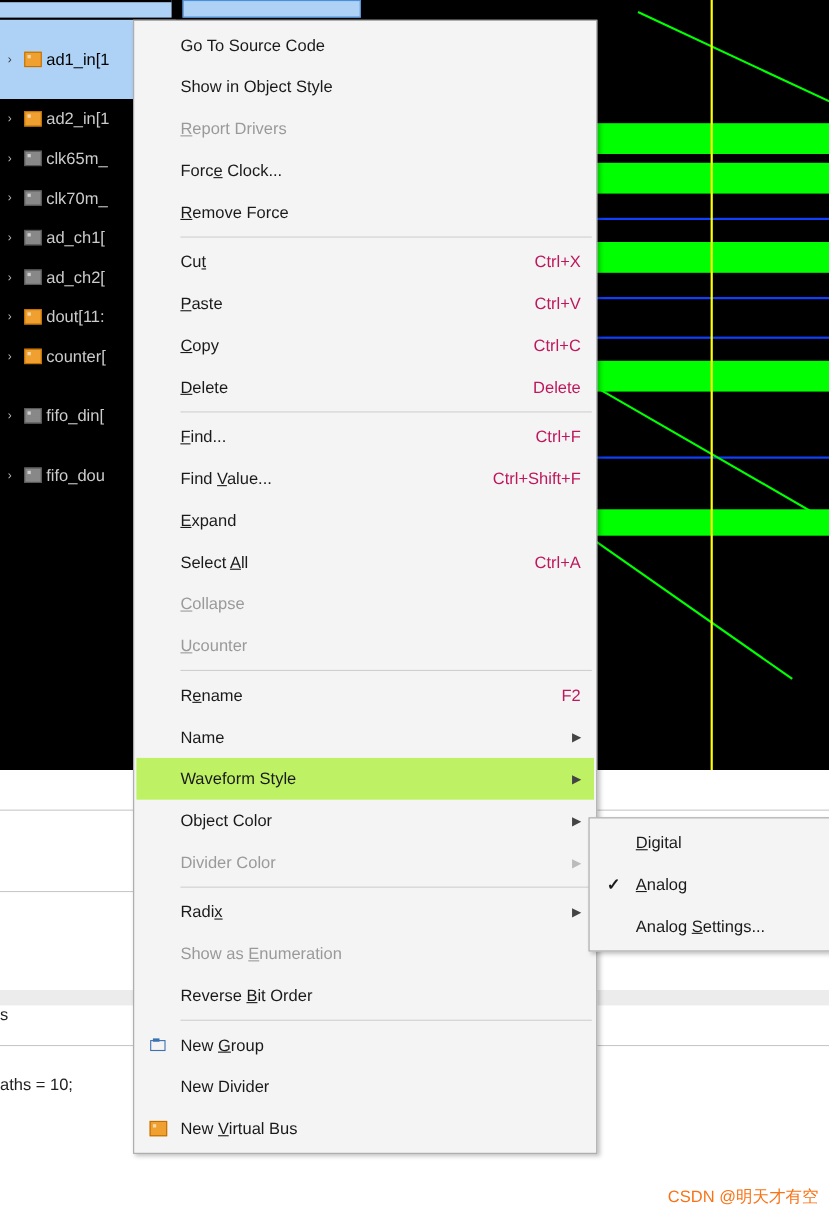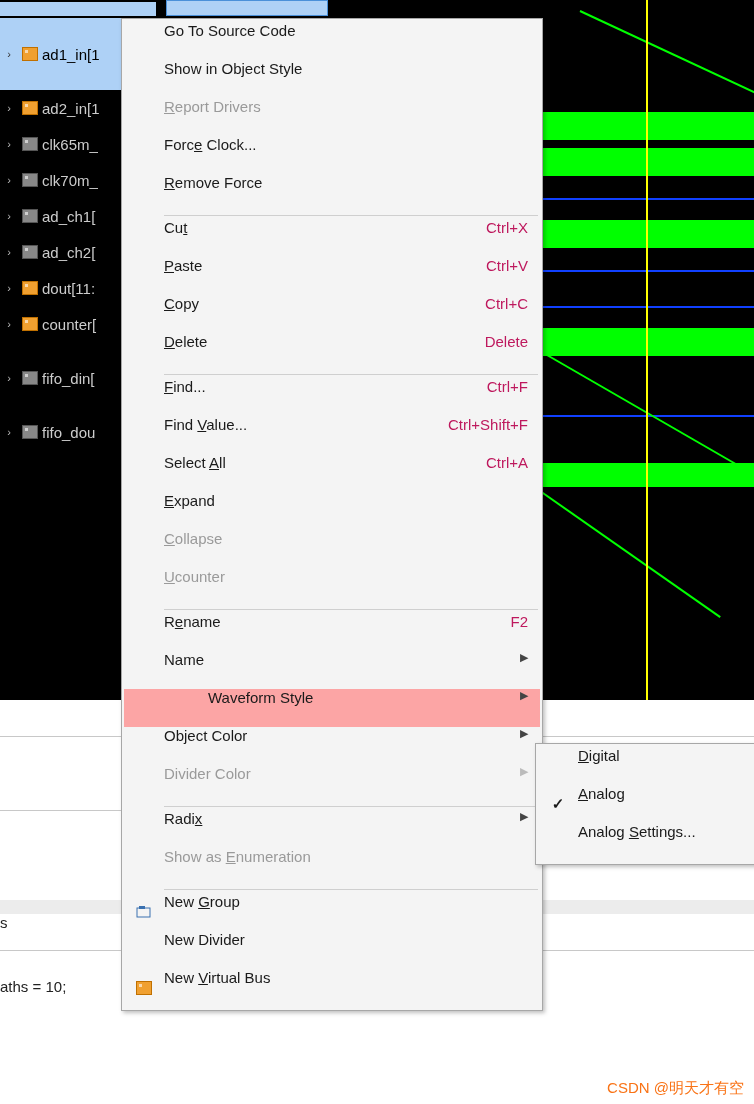--- a/index.html
+++ b/index.html
@@ -81,27 +81,27 @@
     position:absolute; left:121px; top:18px;
     width:416px;
     background:#f4f4f4;
     border:1px solid #a7a7a7;
     box-shadow:2px 2px 4px rgba(0,0,0,.25);
     padding:3px 2px;
     z-index:10;
   }
   .ctx .gutter{width:40px;}
   .ctx-item{
-    display:flex; 
+    display:flex; align-items:center;
     height:38px;
     padding:0;
     color:#1a1a1a;
   }
   .ctx-item.disabled{color:#9a9a9a;}
-  .ctx-item.hover{background:#fca5a5;gap:44px;}
+  .ctx-item.hover{background:#bef264;}
   .ctx-label{flex:1; padding-left:0;}
   .ctx-shortcut{color:#be185d; padding-right:12px;}
   .ctx-arrow{width:20px;color:#444;font-size:11px;}
   .ctx-sep{height:1px;background:#cfcfcf;margin:3px 2px 3px 40px;}
   .ctx-icon{width:40px;display:flex;align-items:center;justify-content:center;font-size:12px;}
   .ul{text-decoration:underline;}
 
   
   .submenu{
     position:absolute; left:535px; top:743px;
@@ -268,27 +268,27 @@
       <span class="ctx-label"><span></span><span class="ul">F</span><span>ind...</span></span>
       <span class="ctx-shortcut">Ctrl+F</span>
     </div>
   <div class="ctx-item">
       <div class="gutter"></div>
       <span class="ctx-label"><span>Find </span><span class="ul">V</span><span>alue...</span></span>
       <span class="ctx-shortcut">Ctrl+Shift+F</span>
     </div>
   <div class="ctx-item">
       <div class="gutter"></div>
+      <span class="ctx-label"><span></span><span class="ul">E</span><span>xpand</span></span>
+    </div>
+  <div class="ctx-item">
+      <div class="gutter"></div>
       <span class="ctx-label"><span>Select </span><span class="ul">A</span><span>ll</span></span>
       <span class="ctx-shortcut">Ctrl+A</span>
     </div>
-  <div class="ctx-item">
-      <div class="gutter"></div>
-      <span class="ctx-label"><span></span><span class="ul">E</span><span>xpand</span></span>
-    </div>
   <div class="ctx-item disabled">
       <div class="gutter"></div>
       <span class="ctx-label"><span></span><span class="ul">C</span><span>ollapse</span></span>
     </div>
   <div class="ctx-item disabled">
       <div class="gutter"></div>
       <span class="ctx-label"><span></span><span class="ul">U</span><span>counter</span></span>
     </div>
   <div class="ctx-sep"></div>
   <div class="ctx-item">
@@ -318,20 +318,24 @@
     </div>
   <div class="ctx-sep"></div>
   <div class="ctx-item">
       <div class="gutter"></div>
       <span class="ctx-label"><span>Radi</span><span class="ul">x</span><span></span></span>
       <span class="ctx-arrow">▶</span>
     </div>
   <div class="ctx-item disabled">
       <div class="gutter"></div>
       <span class="ctx-label"><span>Show as </span><span class="ul">E</span><span>numeration</span></span>
+    </div>
+  <div class="ctx-item">
+      <div class="gutter"></div>
+      <span class="ctx-label"><span>Reverse </span><span class="ul">B</span><span>it Order</span></span>
     </div>
   <div class="ctx-sep"></div>
   <div class="ctx-item">
     <div class="ctx-icon">
       <svg width="16" height="14">
           <rect x="1" y="3" width="13" height="9" fill="none" stroke="#3a71b0"></rect>
           <rect x="3" y="1" width="6" height="3" fill="#3a71b0"></rect>
         </svg>
     </div>
     <span class="ctx-label"><span>New </span><span class="ul">G</span><span>roup</span></span>

